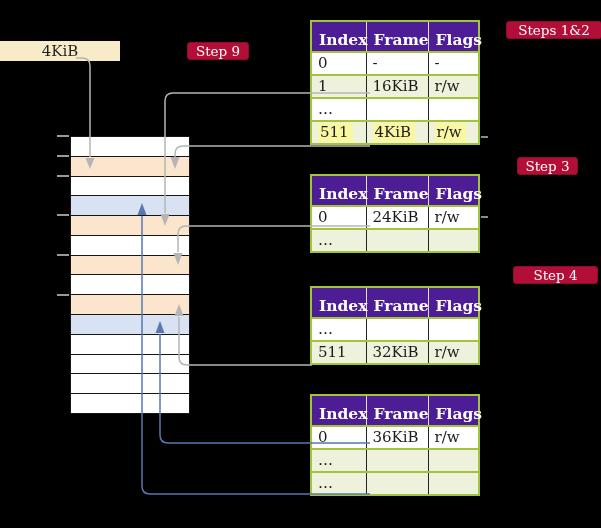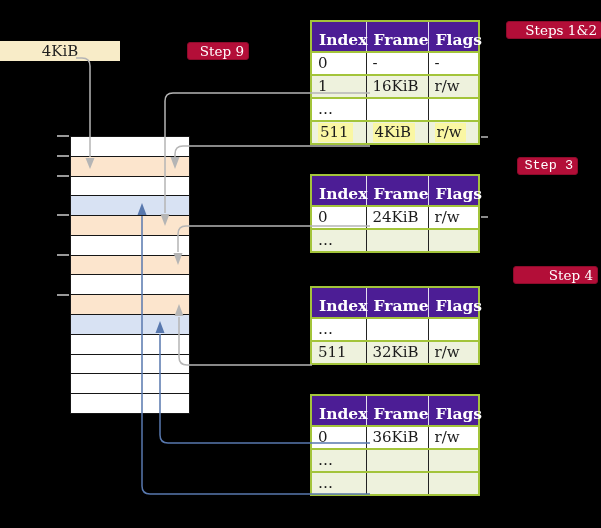--- a/index.html
+++ b/index.html
@@ -13,25 +13,25 @@
   .frame-box {
     position:absolute; left:0; top:41px; width:120px; height:20px;
     background:#f8ecc8; color:#1f1f1f; font-size:15px;
     text-align:center; line-height:20px;
   }
 
   
   .badge {
     position:absolute; background:#b30e38; border:1px solid #8d0b2b;
     border-radius:3px; color:#fff; font-size:13.5px; line-height:16px;
-    height:18px; text-align:right; padding:0 4px; white-space:nowrap;
+    height:18px; text-align:center; padding:0 4px; white-space:nowrap;
   }
   .badge-step0  { left:187px; top:42px;  width:62px; }
   .badge-steps12{ left:506px; top:21px;  width:96px; }
-  .badge-step3  { left:517px; top:157px; width:61px;font-family:Liberation Mono, monospace; }
+  .badge-step3  { left:517px; top:157px; width:61px; }
   .badge-step4  { left:513px; top:266px; width:85px; }
 
   
   .memstack {
     position:absolute; left:70px; top:136px; width:120px; height:278px;
     border:1.5px solid #161616; display:flex; flex-direction:column;
   }
   .mrow { flex:1 1 0; border-top:1.5px solid #161616; }
   .mrow:first-child { border-top:none; }
 

